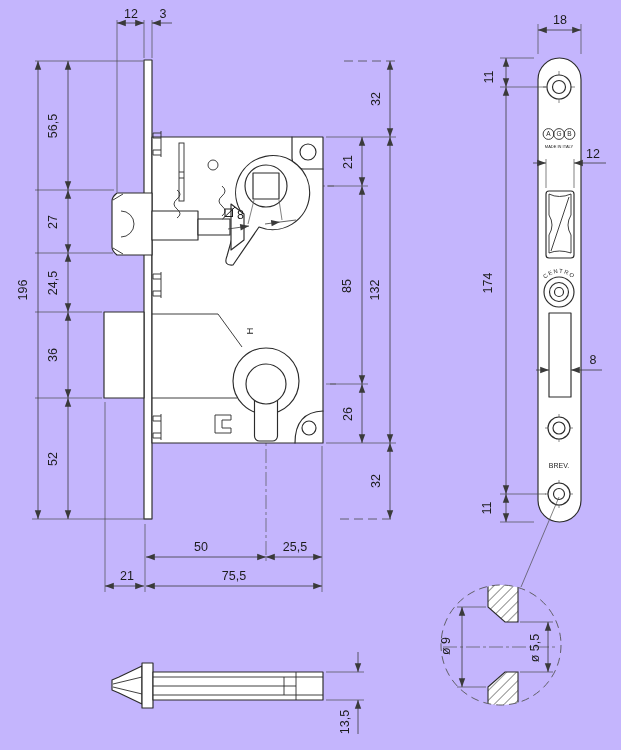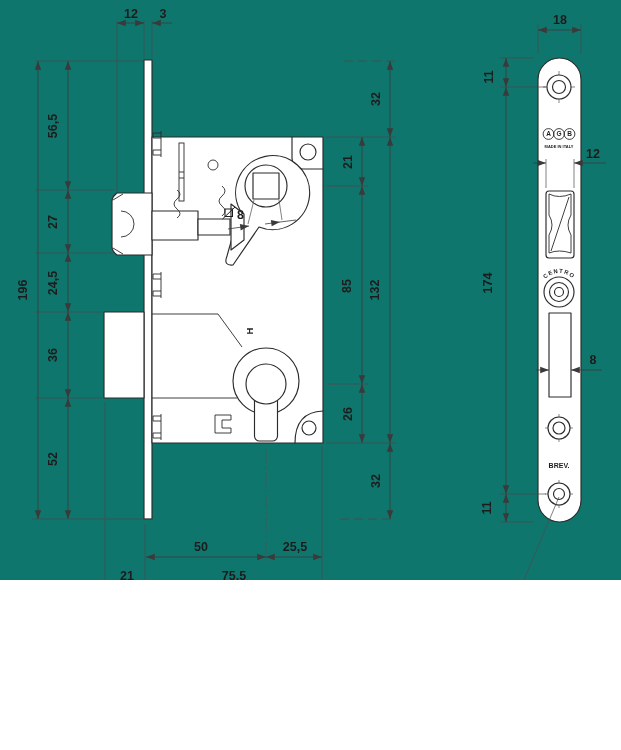--- a/index.html
+++ b/index.html
@@ -1,17 +1,17 @@
 <!DOCTYPE html>
 <html><head>
 <meta charset="utf-8">
 <style>
   html,body{margin:0;padding:0;background:#ffffff;}
   body{font-family:"Liberation Sans", sans-serif;}
-  .sheet{position:relative;width:621px;height:580px;background:#0f766e;overflow:hidden;font-weight:bold;}
+  .sheet{position:relative;width:621px;height:750px;background:#c4b5fd;overflow:hidden;}
   svg{display:block;}
   .part{fill:#ffffff;stroke:#2b2b2b;stroke-width:1.15;stroke-linejoin:round;}
   .part-open{fill:none;stroke:#2b2b2b;stroke-width:1.15;stroke-linejoin:round;stroke-linecap:round;}
   .thin{fill:none;stroke:#2b2b2b;stroke-width:0.9;}
   .dim{stroke:#3a3a3a;stroke-width:0.8;fill:none;}
   .ext{stroke:#4a4a4a;stroke-width:0.7;fill:none;}
   .dash{stroke:#4a4a4a;stroke-width:0.8;fill:none;stroke-dasharray:9 5;}
   .cl{stroke:#555;stroke-width:0.7;fill:none;stroke-dasharray:14 3 3 3;}
   .dimtxt{font-size:12.5px;fill:#1c1c1c;}
   .small{fill:#1c1c1c;}

